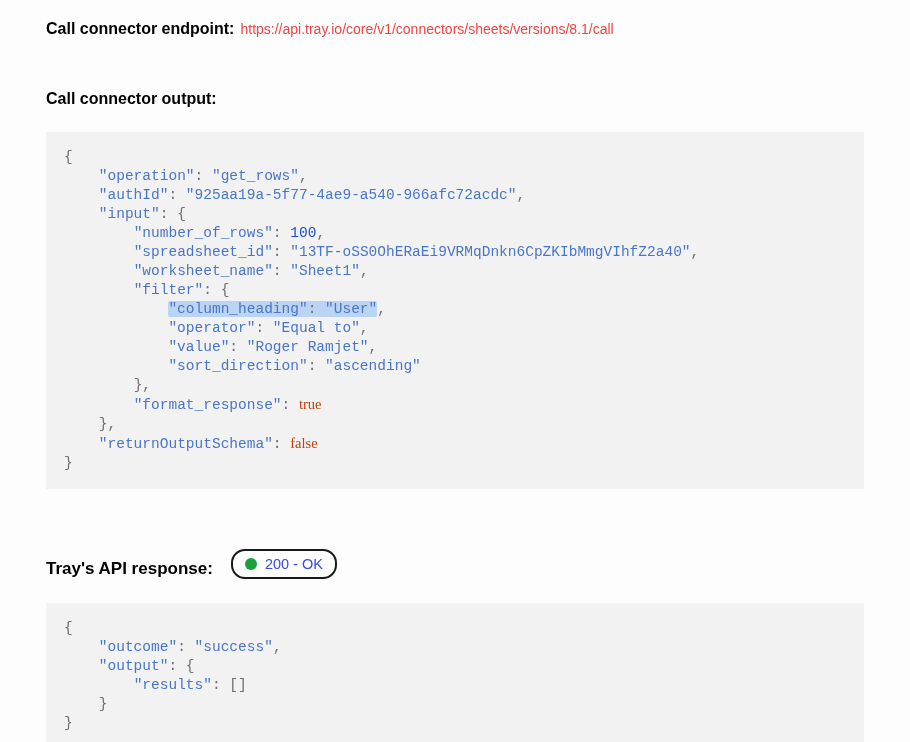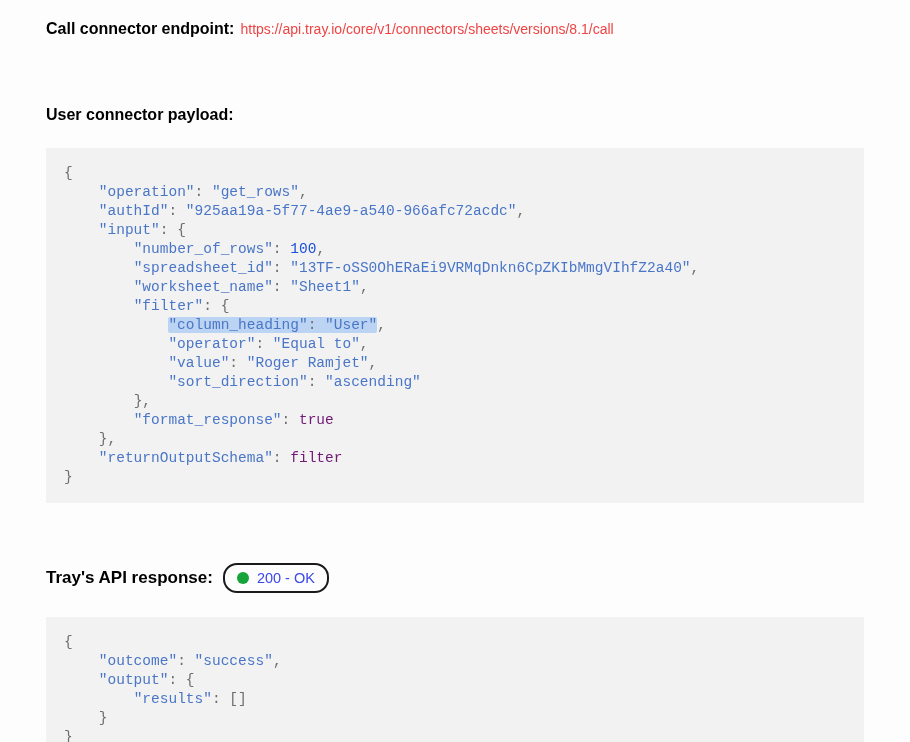--- a/index.html
+++ b/index.html
@@ -17,21 +17,21 @@
     .section-header {
       font-size: 16px;
       font-weight: 700;
       margin-bottom: 4px;
       display: inline-block;
     }
     .endpoint-row {
       display: flex;
       align-items: baseline;
       gap: 6px;
-      margin-bottom: 64px;
+      margin-bottom: 48px;
     }
     .endpoint-link {
       color: #ef4444;
       font-size: 14px;
       text-decoration: none;
     }
     .payload-label {
       font-size: 16px;
       font-weight: 700;
       margin-bottom: 24px;
@@ -45,31 +45,31 @@
       white-space: pre;
       color: #6e6e6e;
       margin-bottom: 60px;
     }
     .code-block-response {
       margin-bottom: 0;
     }
     .json-key { color: #4a76c7; }
     .json-string { color: #4a76c7; }
     .json-number { color: #1d4ed8; }
-    .json-bool { color: #701a75; }
+    .json-bool { color: #c2410c; font-family: Liberation Serif, serif; }
     .punct { color: #6e6e6e; }
     .highlight {
       background: #bcd4f3;
       color: #4a76c7;
       border-radius: 2px;
     }
     .response-row {
       display: flex;
-      align-items: center;
-      gap: 10px;
+      align-items: flex-end;
+      gap: 18px;
       margin-bottom: 24px;
     }
     .response-label {
       font-size: 17px;
       font-weight: 700;
     }
     .status-badge {
       display: inline-flex;
       align-items: center;
       gap: 8px;
@@ -91,38 +91,38 @@
     }
   </style>
 </head>
 <body>
 
 <div class="endpoint-row">
   <span class="section-header">Call connector endpoint:</span>
   <a class="endpoint-link" href="#">https://api.tray.io/core/v1/connectors/sheets/versions/8.1/call</a>
 </div>
 
-<div class="payload-label">User connector payload:</div>
+<div class="payload-label">Call connector output:</div>
 
 <pre class="code-block" id="payload-block"><span class="punct">{</span>
     <span class="json-key">"operation"</span><span class="punct">:</span> <span class="json-string">"get_rows"</span><span class="punct">,</span>
     <span class="json-key">"authId"</span><span class="punct">:</span> <span class="json-string">"925aa19a-5f77-4ae9-a540-966afc72acdc"</span><span class="punct">,</span>
     <span class="json-key">"input"</span><span class="punct">:</span> <span class="punct">{</span>
         <span class="json-key">"number_of_rows"</span><span class="punct">:</span> <span class="json-number">100</span><span class="punct">,</span>
         <span class="json-key">"spreadsheet_id"</span><span class="punct">:</span> <span class="json-string">"13TF-oSS0OhERaEi9VRMqDnkn6CpZKIbMmgVIhfZ2a40"</span><span class="punct">,</span>
         <span class="json-key">"worksheet_name"</span><span class="punct">:</span> <span class="json-string">"Sheet1"</span><span class="punct">,</span>
         <span class="json-key">"filter"</span><span class="punct">:</span> <span class="punct">{</span>
             <span class="highlight"><span class="json-key">"column_heading"</span><span class="punct">:</span> <span class="json-string">"User"</span></span><span class="punct">,</span>
             <span class="json-key">"operator"</span><span class="punct">:</span> <span class="json-string">"Equal to"</span><span class="punct">,</span>
             <span class="json-key">"value"</span><span class="punct">:</span> <span class="json-string">"Roger Ramjet"</span><span class="punct">,</span>
             <span class="json-key">"sort_direction"</span><span class="punct">:</span> <span class="json-string">"ascending"</span>
         <span class="punct">}</span><span class="punct">,</span>
         <span class="json-key">"format_response"</span><span class="punct">:</span> <span class="json-bool">true</span>
     <span class="punct">}</span><span class="punct">,</span>
-    <span class="json-key">"returnOutputSchema"</span><span class="punct">:</span> <span class="json-bool">filter</span>
+    <span class="json-key">"returnOutputSchema"</span><span class="punct">:</span> <span class="json-bool">false</span>
 <span class="punct">}</span></pre>
 
 <div class="response-row">
   <span class="response-label">Tray's API response:</span>
   <span class="status-badge">
     <span class="status-dot"></span>
     <span class="status-text">200 - OK</span>
   </span>
 </div>
 

